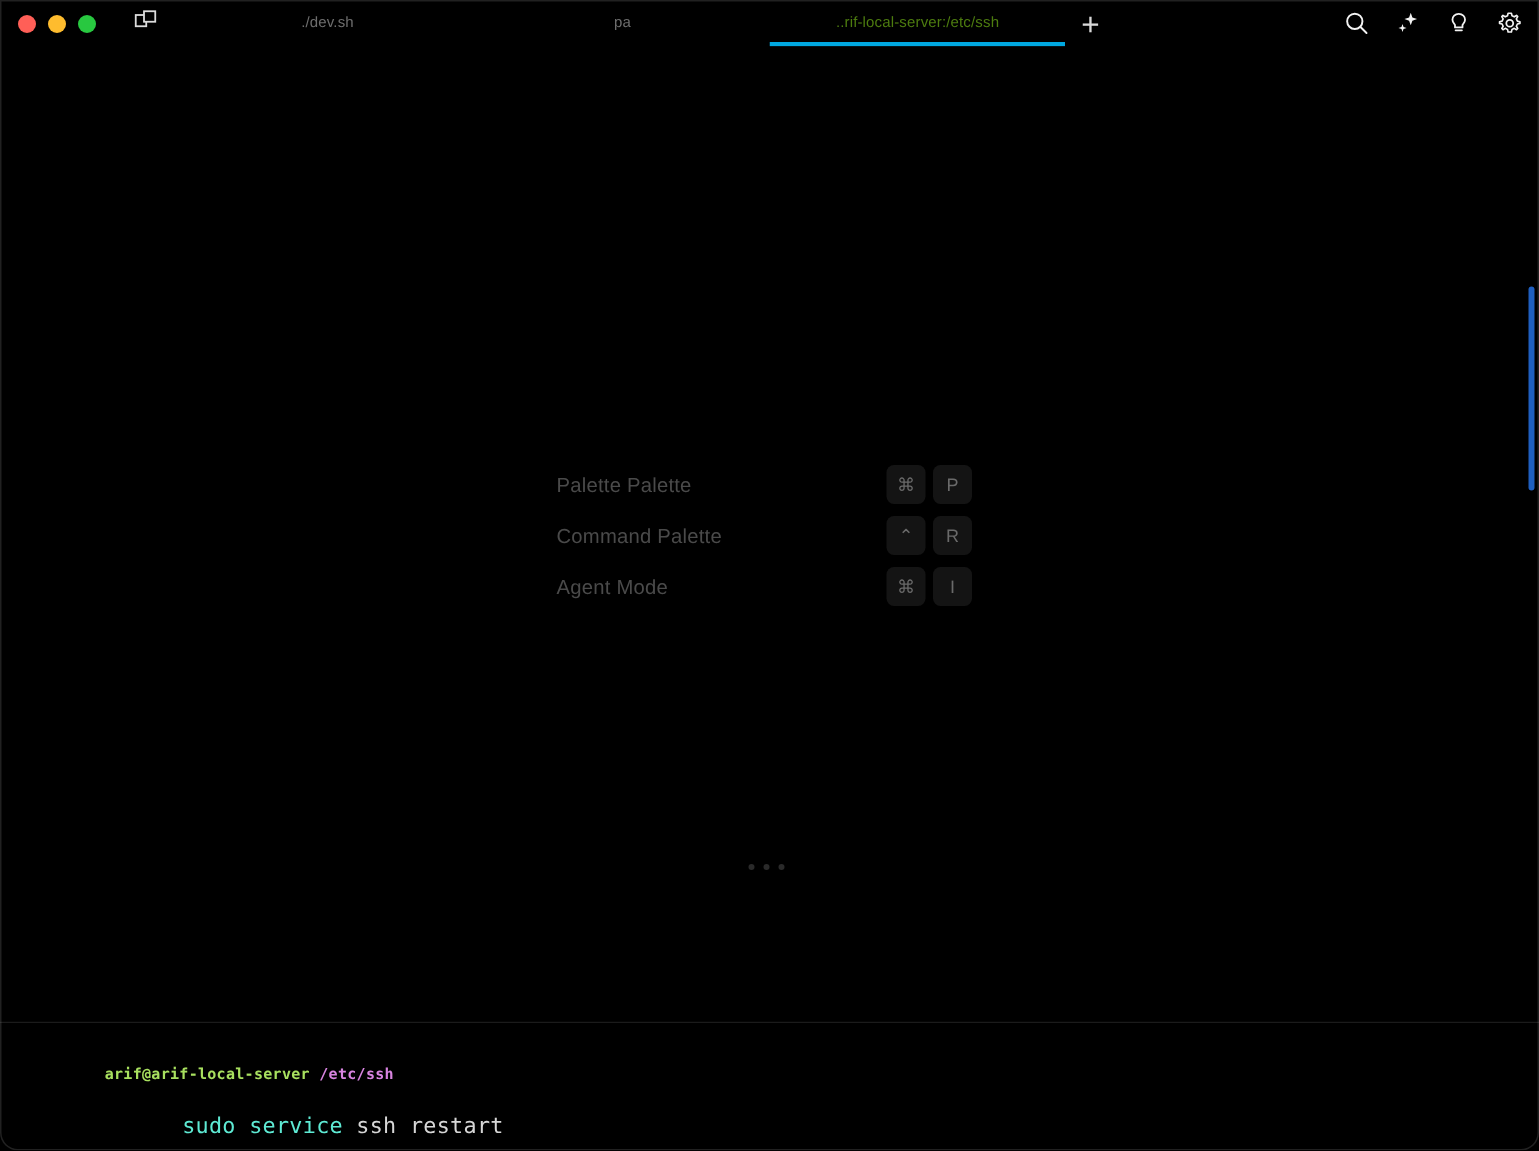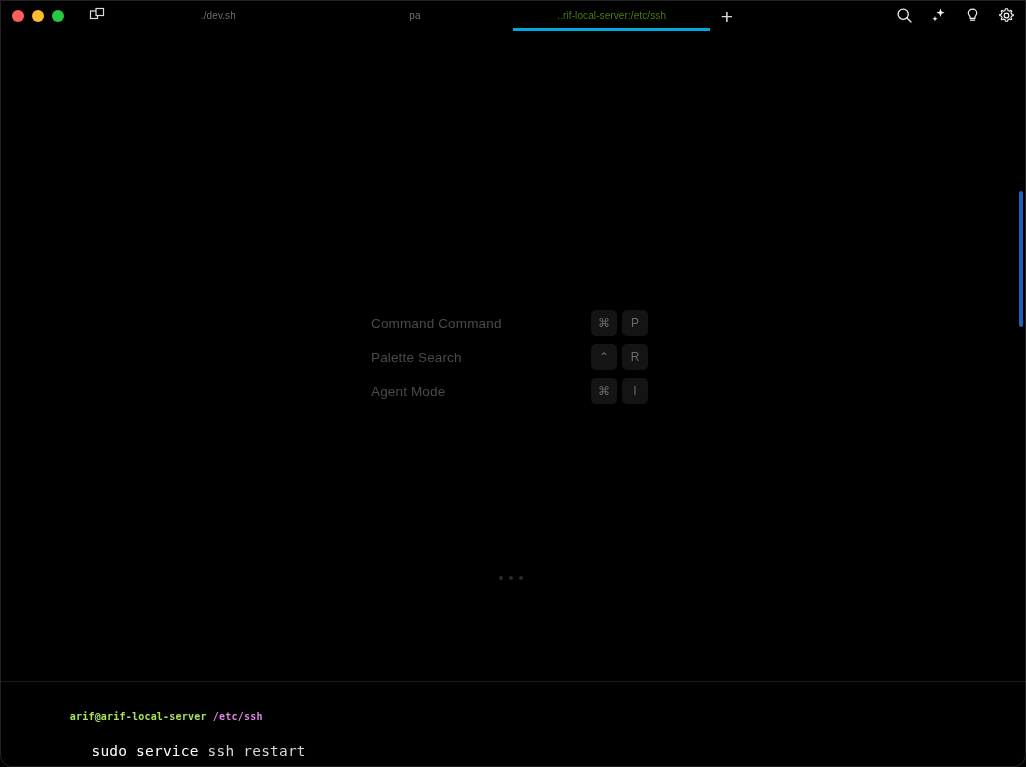--- a/index.html
+++ b/index.html
@@ -194,21 +194,21 @@
   .ps-user { color:#a8e05f; }
   .ps-path { color:#d884e0; }
   .cmd-line {
     position:absolute;
     left:20px; top:45px;
     font-family:"DejaVu Sans Mono", monospace;
     font-size:14.5px;
     letter-spacing:0.2px;
     white-space:pre;
   }
-  .cmd-kw  { color:#ffffff; }
+  .cmd-kw  { color:#5eead4;margin-left:30px; }
   .cmd-arg { color:#d6d6d6; }
 </style>
 </head>
 <body>
 
 <div id="app">
   <div class="window">
 
     <div class="titlebar">
 
@@ -269,29 +269,29 @@
           <path d="M8.5 1.8 L9.6 1.8 L10 3.5 L11.5 4.2 L13 3.3 L13.8 4.1 L12.9 5.6 L13.6 7.1 L15.3 7.5 L15.3 8.6 L13.6 9 L12.9 10.5 L13.8 12 L13 12.8 L11.5 11.9 L10 12.6 L9.6 14.3 L8.5 14.3 L7.4 14.3 L7 12.6 L5.5 11.9 L4 12.8 L3.2 12 L4.1 10.5 L3.4 9 L1.7 8.6 L1.7 7.5 L3.4 7.1 L4.1 5.6 L3.2 4.1 L4 3.3 L5.5 4.2 L7 3.5 L7.4 1.8 Z" stroke="#f2f2f2" stroke-width="1.1" stroke-linejoin="round"></path>
         </svg>
       </div>
     </div>
 
     <div class="body">
 
       <div class="hints">
 
         <div class="hint-row">
-          <div class="hint-label">Command Command</div>
+          <div class="hint-label">Palette Palette</div>
           <div class="keys">
             <div class="key">⌘</div>
             <div class="key">P</div>
           </div>
         </div>
 
         <div class="hint-row">
-          <div class="hint-label">Palette Search</div>
+          <div class="hint-label">Command Palette</div>
           <div class="keys">
             <div class="key">⌃</div>
             <div class="key">R</div>
           </div>
         </div>
 
         <div class="hint-row">
           <div class="hint-label">Agent Mode</div>
           <div class="keys">
             <div class="key">⌘</div>

